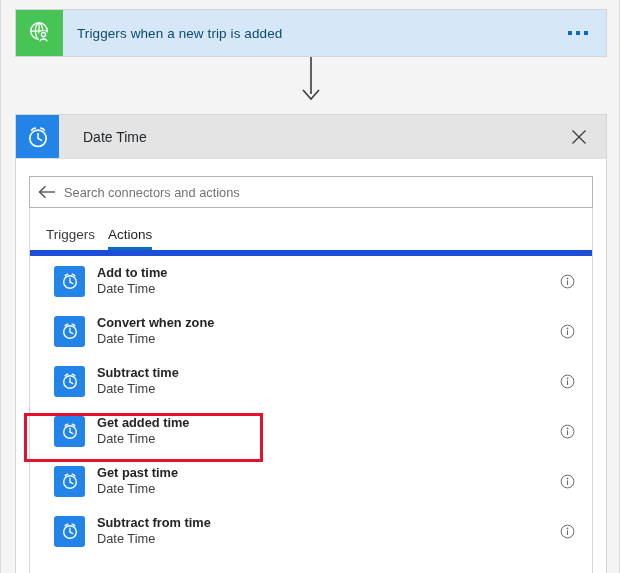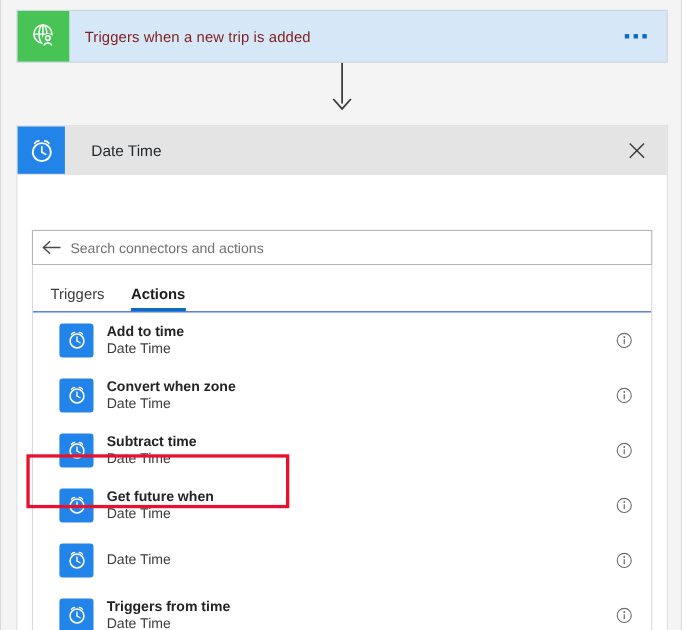--- a/index.html
+++ b/index.html
@@ -45,21 +45,21 @@
     display: flex;
     align-items: center;
     justify-content: center;
   }
   #trigger-title {
     flex: 1;
     display: flex;
     align-items: center;
     padding-left: 14px;
     font-size: 13.5px;
-    color: #7f1d1d;
+    color: #0c4a6e;
     letter-spacing: .1px;
   }
   #trigger-ellipsis {
     width: 56px;
     display: flex;
     align-items: center;
     justify-content: center;
     gap: 4px;
   }
   #trigger-ellipsis span {
@@ -129,21 +129,20 @@
     background: #ffffff;
   }
 
   #search-box {
     height: 32px;
     border: 1px solid #b5b5b5;
     background: #fff;
     display: flex;
     align-items: center;
     box-sizing: border-box;
-    margin-top: 33px;
   }
   #search-back {
     width: 34px;
     min-width: 34px;
     display: flex;
     align-items: center;
     justify-content: center;
     cursor: pointer;
   }
   #search-input {
@@ -164,32 +163,32 @@
     background: #fff;
     height: calc(100% - 32px);
     box-sizing: border-box;
     overflow: hidden;
   }
   #tabs {
     display: flex;
     padding: 0 16px;
     height: 42px;
     align-items: flex-end;
-    gap: 24px;
-    border-bottom: 1px solid #1d4ed8;
+    gap: 13px;
+    border-bottom: 6px solid #1d4ed8;
   }
   .tab {
     font-size: 13.5px;
     color: #3a3a3a;
     padding-bottom: 8px;
     cursor: pointer;
     position: relative;
   }
   .tab.active {
-    font-weight: bold;
+    font-weight: normal;
     color: #1c1c1c;
     text-align: right;
   }
   .tab.active::after {
     content: "";
     position: absolute;
     left: 0; right: 0; bottom: 0;
     height: 3px;
     background: #0a6cc1;
   }
@@ -398,66 +397,67 @@
             <div class="item-icon">
               <svg width="20" height="20" viewBox="0 0 26 26" aria-hidden="true">
                 <circle cx="13" cy="14.3" r="8.2" fill="none" stroke="#ffffff" stroke-width="1.8"></circle>
                 <line x1="13" y1="14.3" x2="13" y2="9.4" stroke="#ffffff" stroke-width="1.6" stroke-linecap="round"></line>
                 <line x1="13" y1="14.3" x2="16.6" y2="16.4" stroke="#ffffff" stroke-width="1.6" stroke-linecap="round"></line>
                 <path d="M6.6 6.2 A5 5 0 0 1 10.3 4.1" fill="none" stroke="#ffffff" stroke-width="1.7" stroke-linecap="round"></path>
                 <path d="M19.4 6.2 A5 5 0 0 0 15.7 4.1" fill="none" stroke="#ffffff" stroke-width="1.7" stroke-linecap="round"></path>
               </svg>
             </div>
             <div class="item-text">
-              <span class="item-title">Get future when</span>
-              <span class="item-sub">Date Time</span>
-            </div>
-            <div class="info-icon">
-              <svg width="15" height="15" viewBox="0 0 15 15" aria-hidden="true">
-                <circle cx="7.5" cy="7.5" r="6.4" fill="none" stroke="#6b6b6b" stroke-width="1"></circle>
-                <circle cx="7.5" cy="4.4" r=".85" fill="#6b6b6b"></circle>
-                <line x1="7.5" y1="6.4" x2="7.5" y2="11" stroke="#6b6b6b" stroke-width="1.1"></line>
-              </svg>
-            </div>
-          </div>
-
-          <div class="list-item">
-            <div class="item-icon">
-              <svg width="20" height="20" viewBox="0 0 26 26" aria-hidden="true">
-                <circle cx="13" cy="14.3" r="8.2" fill="none" stroke="#ffffff" stroke-width="1.8"></circle>
-                <line x1="13" y1="14.3" x2="13" y2="9.4" stroke="#ffffff" stroke-width="1.6" stroke-linecap="round"></line>
-                <line x1="13" y1="14.3" x2="16.6" y2="16.4" stroke="#ffffff" stroke-width="1.6" stroke-linecap="round"></line>
-                <path d="M6.6 6.2 A5 5 0 0 1 10.3 4.1" fill="none" stroke="#ffffff" stroke-width="1.7" stroke-linecap="round"></path>
-                <path d="M19.4 6.2 A5 5 0 0 0 15.7 4.1" fill="none" stroke="#ffffff" stroke-width="1.7" stroke-linecap="round"></path>
-              </svg>
-            </div>
-            <div class="item-text">
-              <span class="item-sub">Date Time</span>
-            </div>
-            <div class="info-icon">
-              <svg width="15" height="15" viewBox="0 0 15 15" aria-hidden="true">
-                <circle cx="7.5" cy="7.5" r="6.4" fill="none" stroke="#6b6b6b" stroke-width="1"></circle>
-                <circle cx="7.5" cy="4.4" r=".85" fill="#6b6b6b"></circle>
-                <line x1="7.5" y1="6.4" x2="7.5" y2="11" stroke="#6b6b6b" stroke-width="1.1"></line>
-              </svg>
-            </div>
-          </div>
-
-          <div class="list-item">
-            <div class="item-icon">
-              <svg width="20" height="20" viewBox="0 0 26 26" aria-hidden="true">
-                <circle cx="13" cy="14.3" r="8.2" fill="none" stroke="#ffffff" stroke-width="1.8"></circle>
-                <line x1="13" y1="14.3" x2="13" y2="9.4" stroke="#ffffff" stroke-width="1.6" stroke-linecap="round"></line>
-                <line x1="13" y1="14.3" x2="16.6" y2="16.4" stroke="#ffffff" stroke-width="1.6" stroke-linecap="round"></line>
-                <path d="M6.6 6.2 A5 5 0 0 1 10.3 4.1" fill="none" stroke="#ffffff" stroke-width="1.7" stroke-linecap="round"></path>
-                <path d="M19.4 6.2 A5 5 0 0 0 15.7 4.1" fill="none" stroke="#ffffff" stroke-width="1.7" stroke-linecap="round"></path>
-              </svg>
-            </div>
-            <div class="item-text">
-              <span class="item-title">Triggers from time</span>
+              <span class="item-title">Get added time</span>
+              <span class="item-sub">Date Time</span>
+            </div>
+            <div class="info-icon">
+              <svg width="15" height="15" viewBox="0 0 15 15" aria-hidden="true">
+                <circle cx="7.5" cy="7.5" r="6.4" fill="none" stroke="#6b6b6b" stroke-width="1"></circle>
+                <circle cx="7.5" cy="4.4" r=".85" fill="#6b6b6b"></circle>
+                <line x1="7.5" y1="6.4" x2="7.5" y2="11" stroke="#6b6b6b" stroke-width="1.1"></line>
+              </svg>
+            </div>
+          </div>
+
+          <div class="list-item">
+            <div class="item-icon">
+              <svg width="20" height="20" viewBox="0 0 26 26" aria-hidden="true">
+                <circle cx="13" cy="14.3" r="8.2" fill="none" stroke="#ffffff" stroke-width="1.8"></circle>
+                <line x1="13" y1="14.3" x2="13" y2="9.4" stroke="#ffffff" stroke-width="1.6" stroke-linecap="round"></line>
+                <line x1="13" y1="14.3" x2="16.6" y2="16.4" stroke="#ffffff" stroke-width="1.6" stroke-linecap="round"></line>
+                <path d="M6.6 6.2 A5 5 0 0 1 10.3 4.1" fill="none" stroke="#ffffff" stroke-width="1.7" stroke-linecap="round"></path>
+                <path d="M19.4 6.2 A5 5 0 0 0 15.7 4.1" fill="none" stroke="#ffffff" stroke-width="1.7" stroke-linecap="round"></path>
+              </svg>
+            </div>
+            <div class="item-text">
+              <span class="item-title">Get past time</span>
+              <span class="item-sub">Date Time</span>
+            </div>
+            <div class="info-icon">
+              <svg width="15" height="15" viewBox="0 0 15 15" aria-hidden="true">
+                <circle cx="7.5" cy="7.5" r="6.4" fill="none" stroke="#6b6b6b" stroke-width="1"></circle>
+                <circle cx="7.5" cy="4.4" r=".85" fill="#6b6b6b"></circle>
+                <line x1="7.5" y1="6.4" x2="7.5" y2="11" stroke="#6b6b6b" stroke-width="1.1"></line>
+              </svg>
+            </div>
+          </div>
+
+          <div class="list-item">
+            <div class="item-icon">
+              <svg width="20" height="20" viewBox="0 0 26 26" aria-hidden="true">
+                <circle cx="13" cy="14.3" r="8.2" fill="none" stroke="#ffffff" stroke-width="1.8"></circle>
+                <line x1="13" y1="14.3" x2="13" y2="9.4" stroke="#ffffff" stroke-width="1.6" stroke-linecap="round"></line>
+                <line x1="13" y1="14.3" x2="16.6" y2="16.4" stroke="#ffffff" stroke-width="1.6" stroke-linecap="round"></line>
+                <path d="M6.6 6.2 A5 5 0 0 1 10.3 4.1" fill="none" stroke="#ffffff" stroke-width="1.7" stroke-linecap="round"></path>
+                <path d="M19.4 6.2 A5 5 0 0 0 15.7 4.1" fill="none" stroke="#ffffff" stroke-width="1.7" stroke-linecap="round"></path>
+              </svg>
+            </div>
+            <div class="item-text">
+              <span class="item-title">Subtract from time</span>
               <span class="item-sub">Date Time</span>
             </div>
             <div class="info-icon">
               <svg width="15" height="15" viewBox="0 0 15 15" aria-hidden="true">
                 <circle cx="7.5" cy="7.5" r="6.4" fill="none" stroke="#6b6b6b" stroke-width="1"></circle>
                 <circle cx="7.5" cy="4.4" r=".85" fill="#6b6b6b"></circle>
                 <line x1="7.5" y1="6.4" x2="7.5" y2="11" stroke="#6b6b6b" stroke-width="1.1"></line>
               </svg>
             </div>
           </div>

